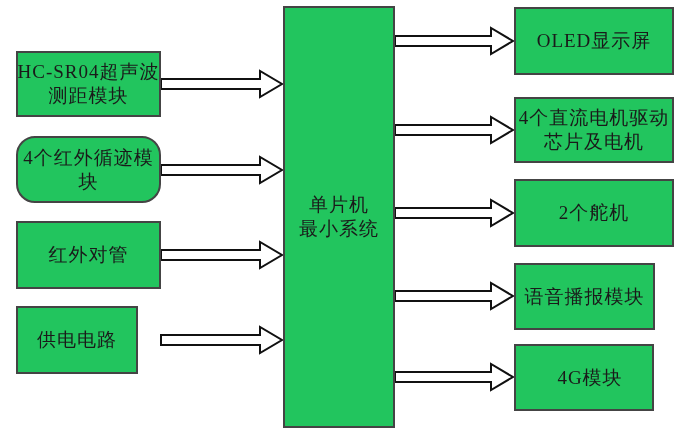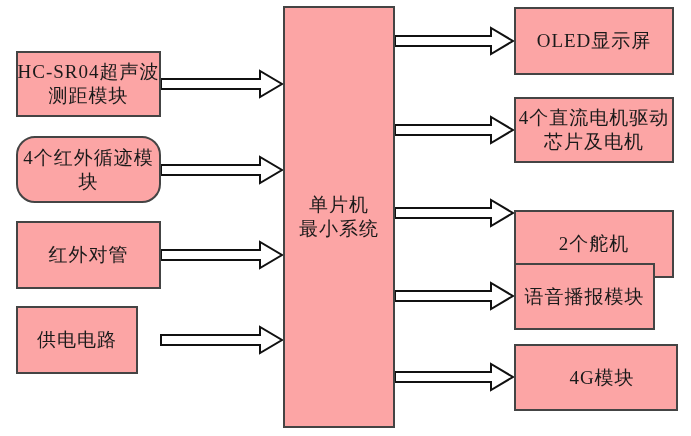--- a/index.html
+++ b/index.html
@@ -17,40 +17,40 @@
     overflow:hidden;
     font-family:"Liberation Serif","DejaVu Serif",serif;
     color:var(--text);
   }
   .arrows{position:absolute;left:0;top:0;width:691px;height:436px;}
   .arrows polygon{fill:var(--arrow-fill);stroke:var(--arrow-outline);stroke-width:2;stroke-linejoin:miter;}
   .box{
     position:absolute;
     box-sizing:border-box;
     border:2px solid var(--box-border);
-    background:#fca5a5;
+    background:#22c55e;
     display:flex;
     flex-direction:column;
     align-items:center;
     justify-content:center;
     text-align:center;
     font-size:19px;
     line-height:24px;
     letter-spacing:1px;
   }
   .b-l1{left:16px;top:51px;width:145px;height:66px;}
   .b-l2{left:16px;top:136px;width:145px;height:67px;border-radius:19px;}
   .b-l3{left:16px;top:221px;width:145px;height:68px;}
   .b-l4{left:16px;top:306px;width:122px;height:68px;}
   .b-c {left:283px;top:6px;width:112px;height:422px;}
   .b-r1{left:514px;top:7px;width:160px;height:68px;}
   .b-r2{left:514px;top:97px;width:160px;height:66px;}
-  .b-r3{left:514px;top:179px;width:160px;height:68px;margin-top:31px;}
+  .b-r3{left:514px;top:179px;width:160px;height:68px;}
   .b-r4{left:514px;top:263px;width:141px;height:67px;}
-  .b-r5{left:514px;top:344px;width:164px;height:67px;padding-left:12px;}
+  .b-r5{left:514px;top:344px;width:140px;height:67px;padding-left:12px;}
   .line{display:block;white-space:nowrap;}
 </style>
 </head>
 <body>
 
 <div class="canvas">
 
   <svg class="arrows" viewBox="0 0 691 436" xmlns="http://www.w3.org/2000/svg">
     <polygon points="161,79 260,79 260,71 282,84 260,97 260,89 161,89"></polygon>
     <polygon points="161,165 260,165 260,157 282,170 260,183 260,175 161,175"></polygon>

